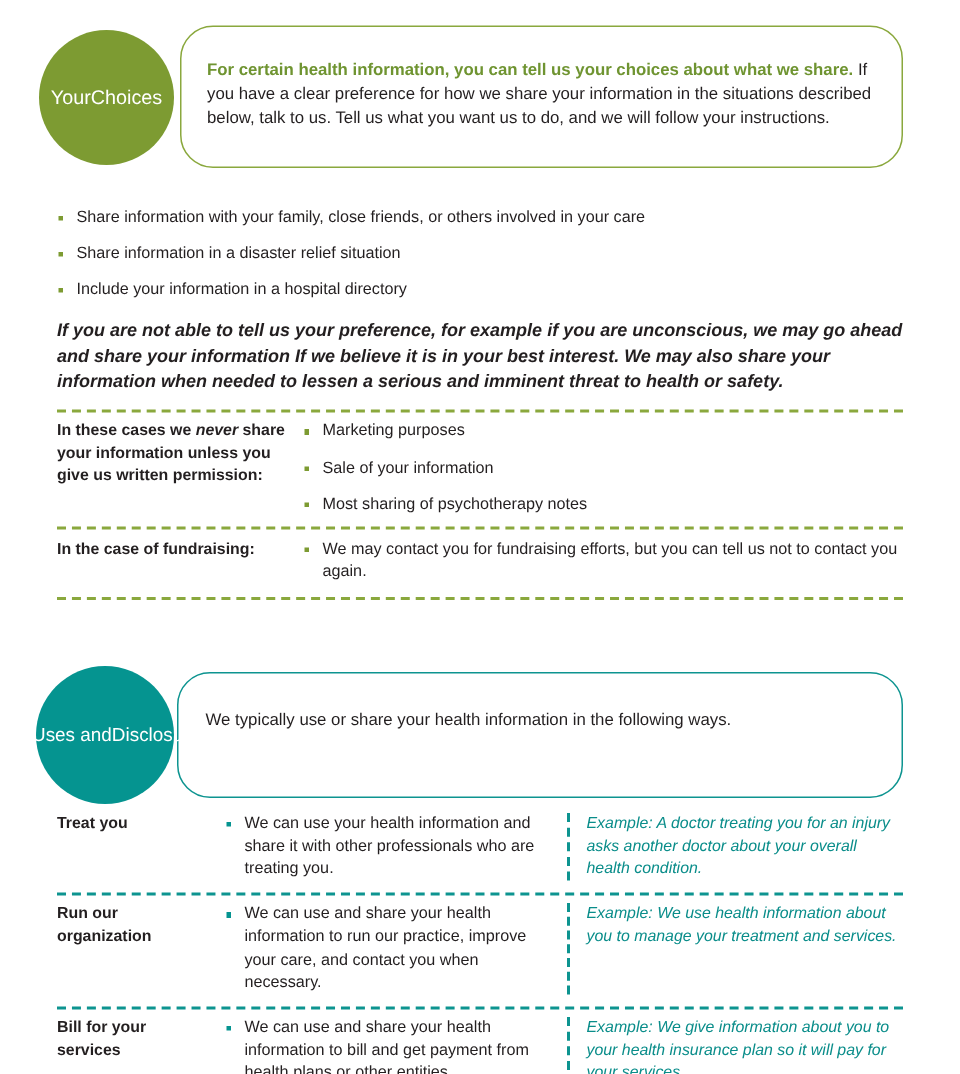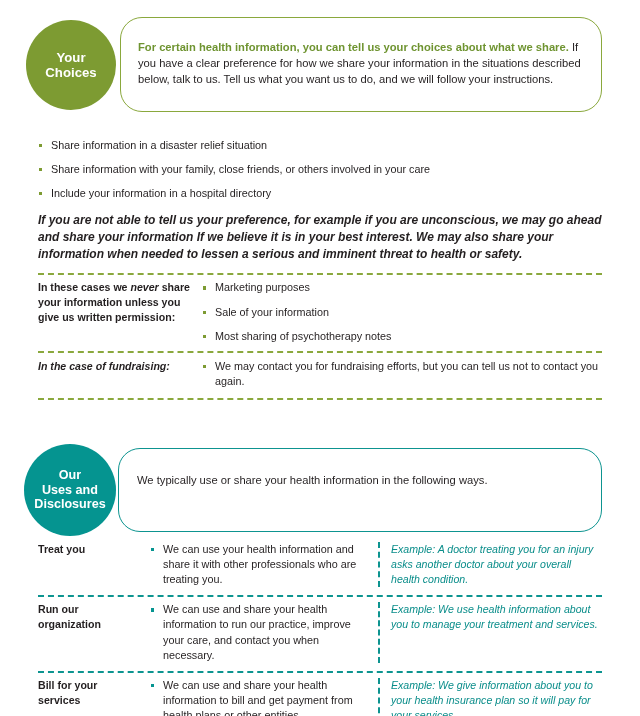--- a/index.html
+++ b/index.html
@@ -27,23 +27,23 @@
     background: #ffffff;
     box-sizing: border-box;
   }
   .panel.green  { border-color: #8aa83d; }
   .panel.teal   { border-color: #0d9490; }
 
   .badge {
     position: absolute;
     border-radius: 50%;
     color: #ffffff;
-    font-weight: bold;
+    font-weight: normal;
     display: flex;
-    flex-direction: column;
+    flex-direction: row;
     align-items: center;
     justify-content: center;
     text-align: center;
     line-height: 1.16;
     z-index: 3;
   }
   .badge.green { background: #7d9b32; }
   .badge.teal  { background: #059490; }
   .badge span { display: block; white-space: nowrap; }
 
@@ -169,22 +169,22 @@
     <p>
       <span class="lead green">For certain health information, you can tell us your choices about what we share.</span><span> If you have a clear preference for how we share your information in the situations described below, talk to us. Tell us what you want us to do, and we will follow your instructions.</span>
     </p>
   </div>
 
   <div class="rows" style="top:134px;">
 
     <div class="row" style="padding:4px 0 10px 0;">
       <div class="row-body">
         <ul class="bullets">
+          <li style="margin-bottom:9px;">Share information with your family, close friends, or others involved in your care</li>
           <li style="margin-bottom:9px;">Share information in a disaster relief situation</li>
-          <li style="margin-bottom:9px;">Share information with your family, close friends, or others involved in your care</li>
           <li style="margin-bottom:11px;">Include your information in a hospital directory</li>
         </ul>
         <div class="note">If you are not able to tell us your preference, for example if you are unconscious, we may go ahead and share your information If we believe it is in your best interest. We may also share your information when needed to lessen a serious and imminent threat to health or safety.</div>
       </div>
     </div>
 
     <div class="hr"></div>
 
     <div class="row" style="padding:5px 0 7px 0;">
       <div class="row-label" style="flex-basis:164px; padding-right:12px;"><span>In these cases we </span><em>never</em><span> share your information unless you give us written permission:</span></div>
@@ -193,21 +193,21 @@
           <li style="margin-bottom:9px;">Marketing purposes</li>
           <li style="margin-bottom:9px;">Sale of your information</li>
           <li>Most sharing of psychotherapy notes</li>
         </ul>
       </div>
     </div>
 
     <div class="hr"></div>
 
     <div class="row" style="padding:6px 0 9px 0;">
-      <div class="row-label" style="flex-basis:164px; padding-right:12px;font-style:italic;">In the case of fundraising:</div>
+      <div class="row-label" style="flex-basis:164px; padding-right:12px;">In the case of fundraising:</div>
       <div class="row-body">
         <ul class="bullets">
           <li>We may contact you for fundraising efforts, but you can tell us not to contact you again.</li>
         </ul>
       </div>
     </div>
 
     <div class="hr"></div>
   </div>
 </div>

